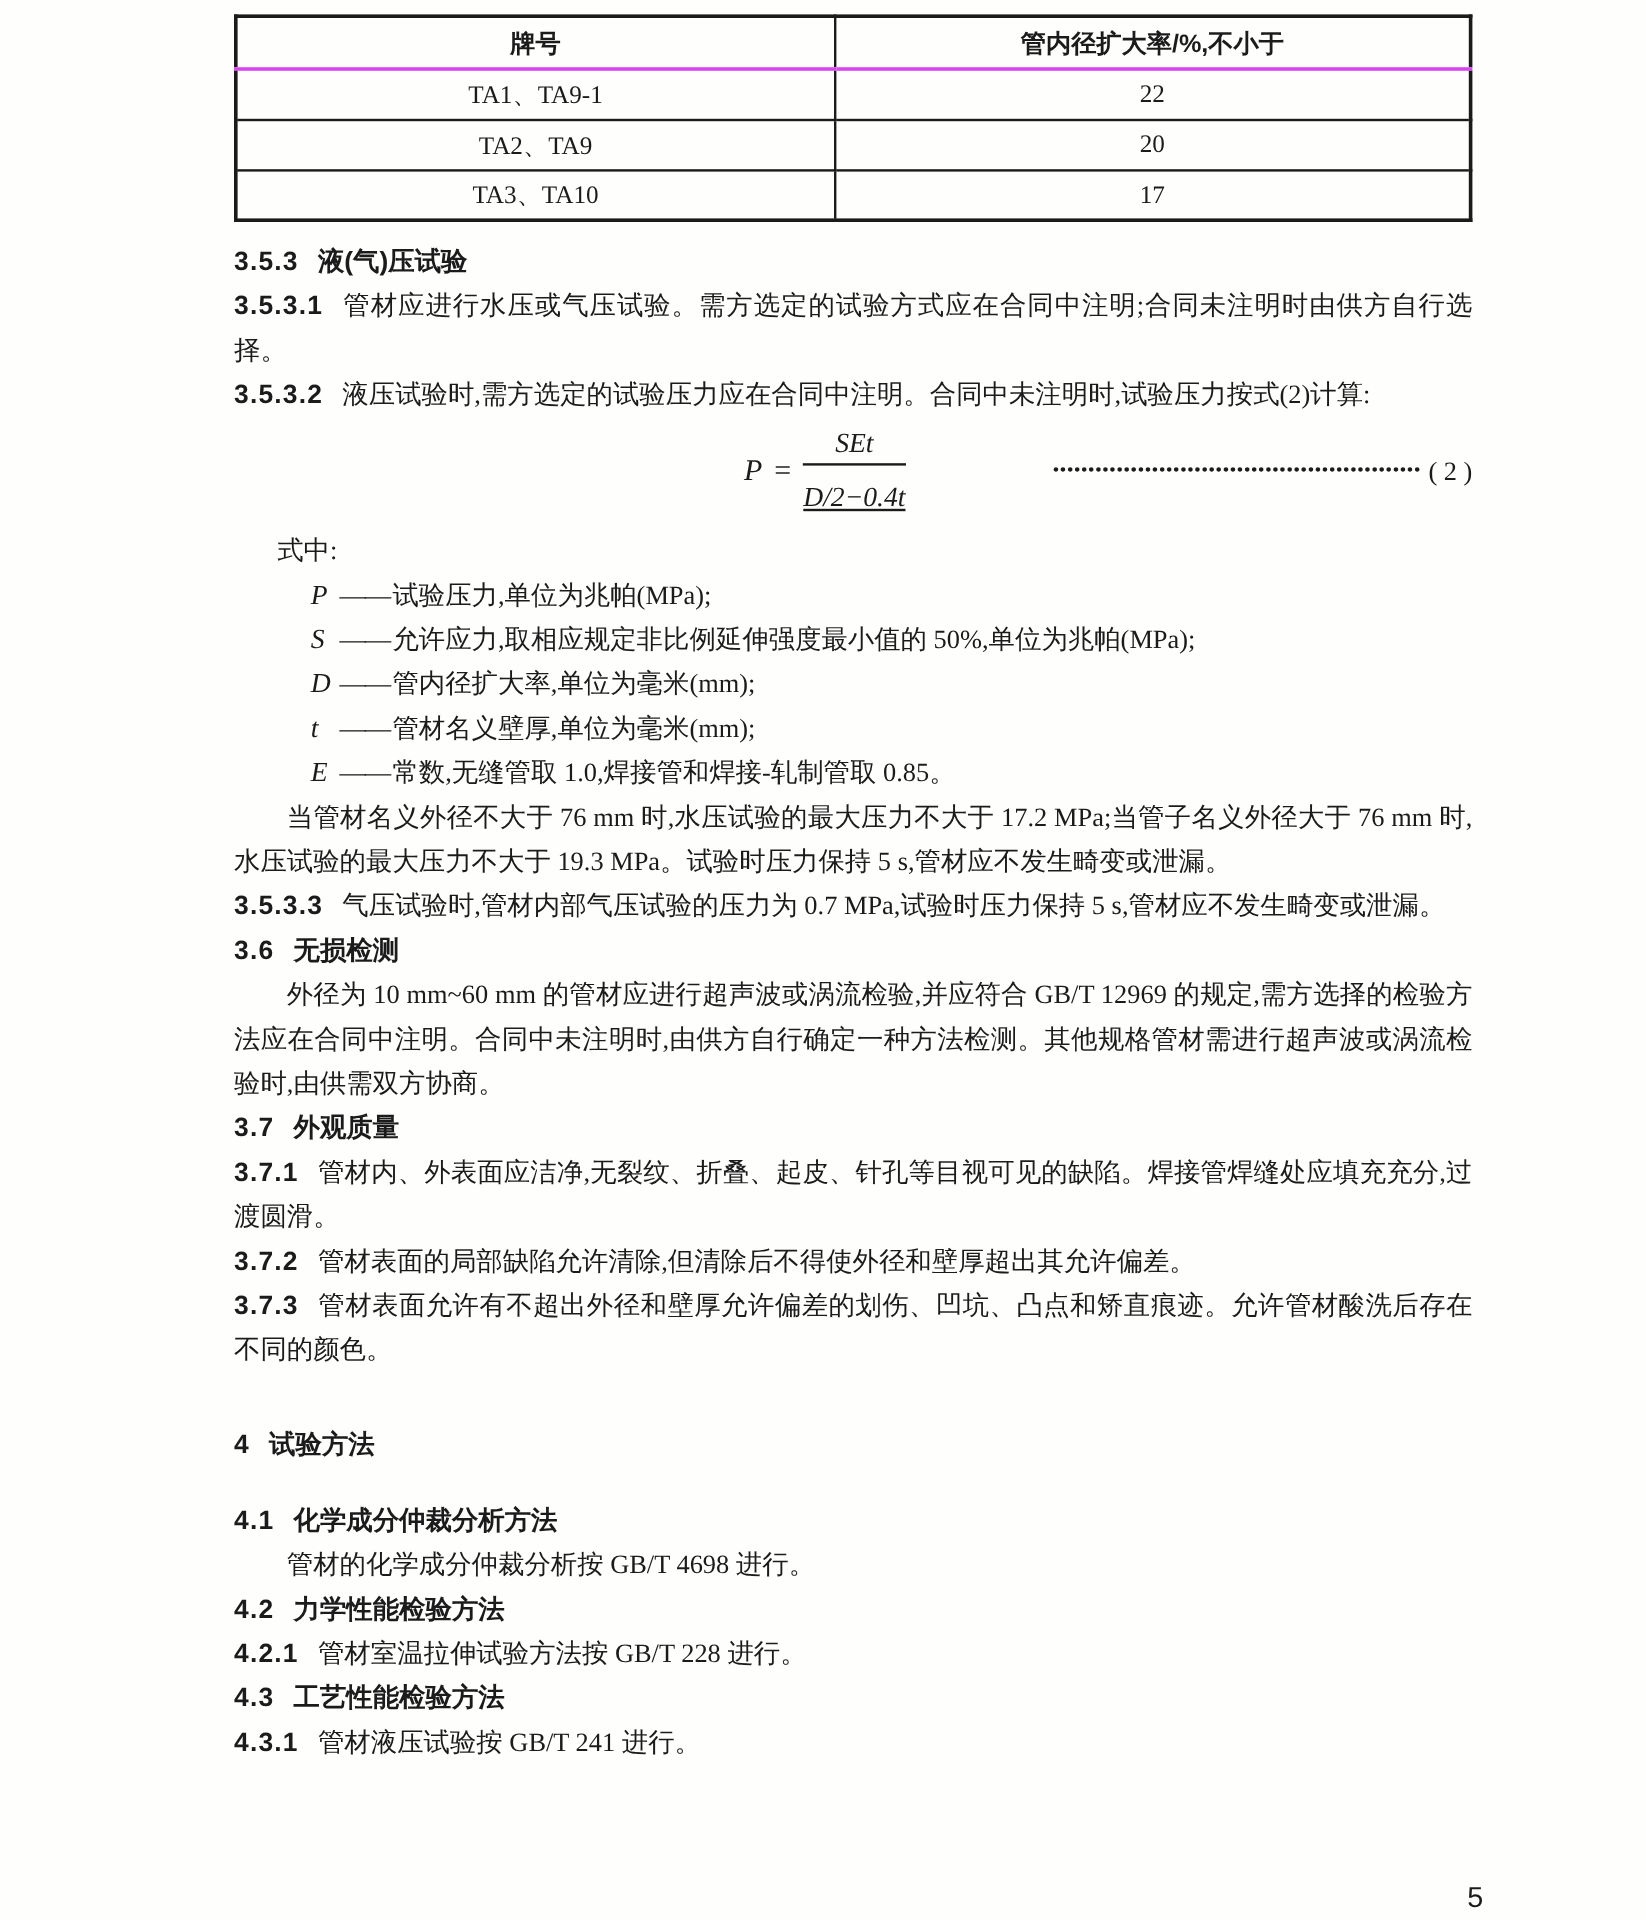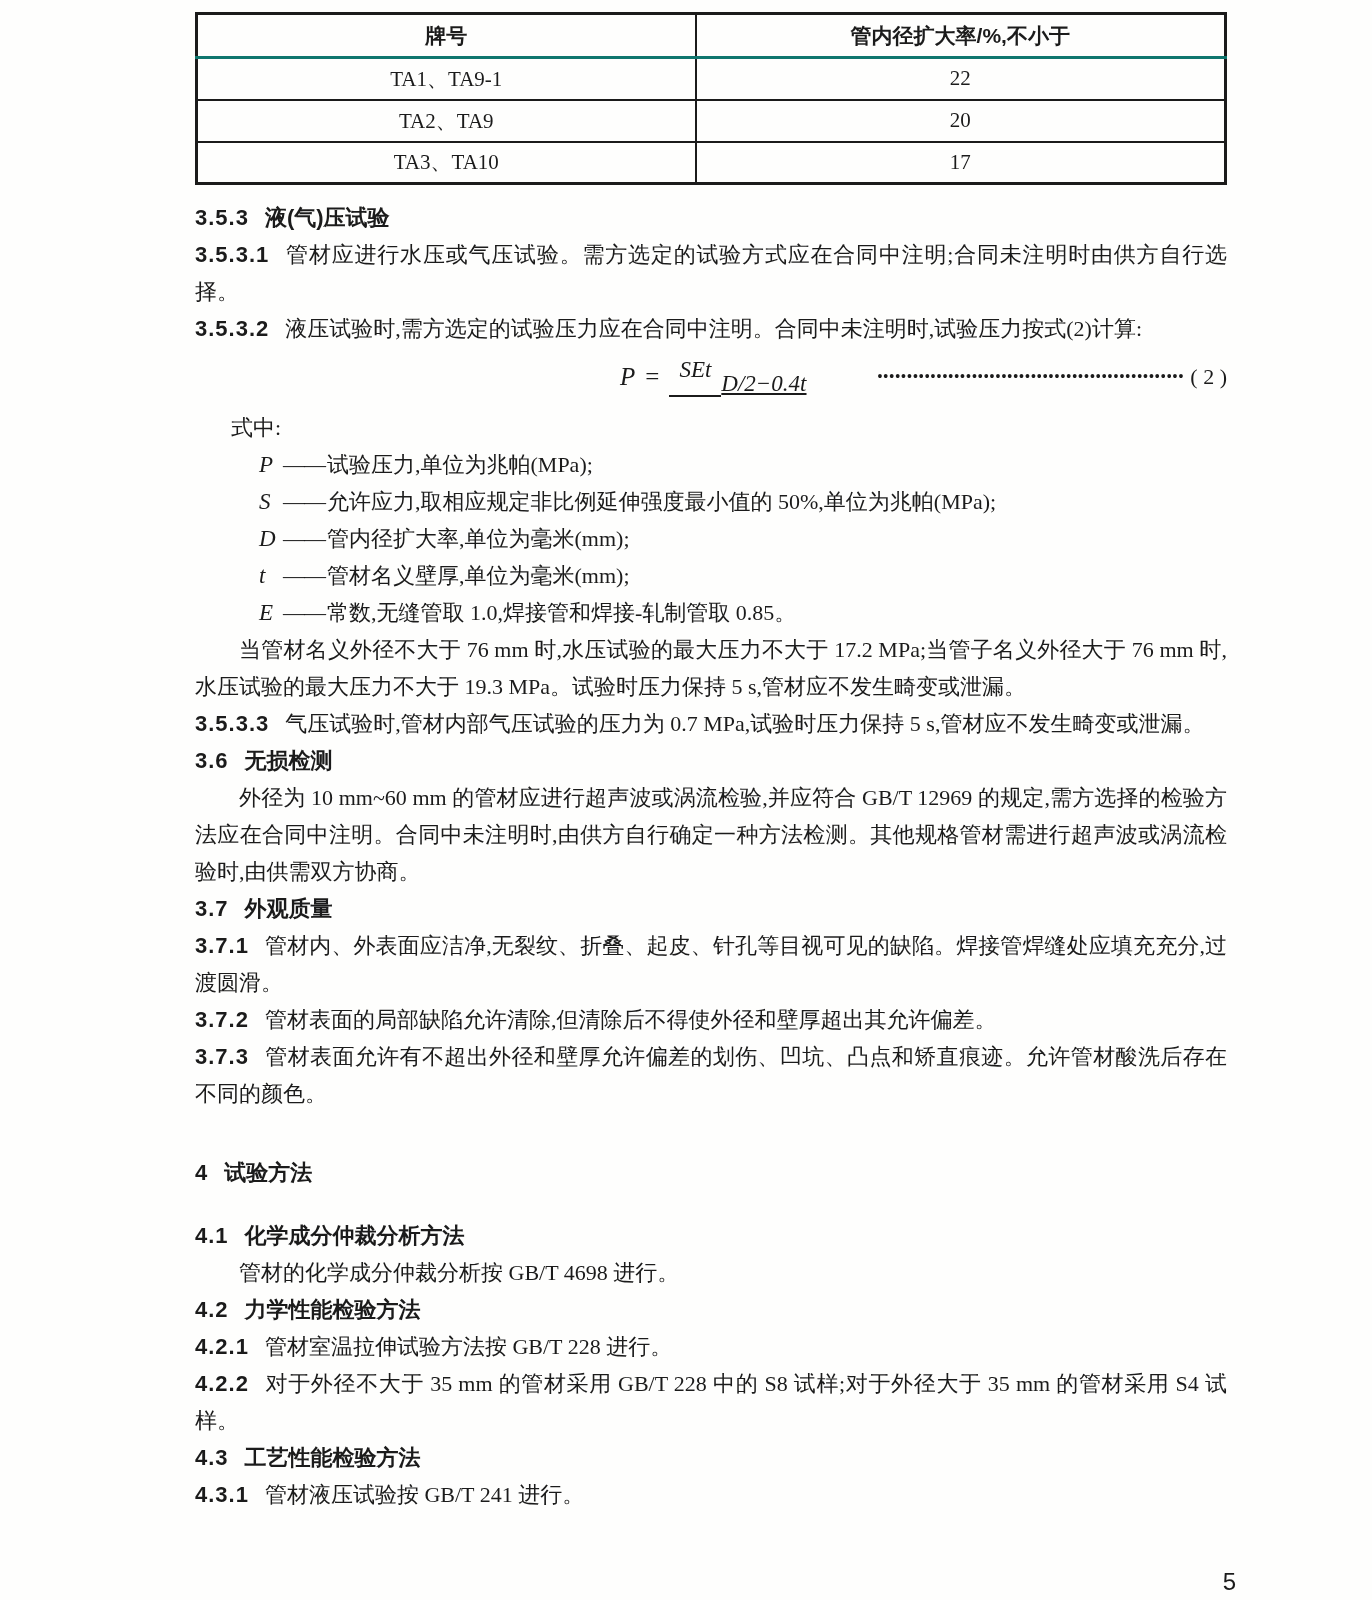--- a/index.html
+++ b/index.html
@@ -14,21 +14,21 @@
   .table-title {
     text-align:center; font-weight:700; font-size:23px; letter-spacing:2px;
     font-family:"Liberation Sans","DejaVu Sans",sans-serif; margin-bottom:12px;
   }
   table.spec { width:100%; border-collapse:collapse; border:3px solid #1b1b1b; table-layout:fixed; }
   table.spec th, table.spec td {
     border:2px solid #1b1b1b; text-align:center; vertical-align:middle;
     height:42px; font-size:21px; padding:2px 6px;
   }
   table.spec th {
-    height:44px; font-weight:700; border-bottom:3px solid #0f766e;
+    height:44px; font-weight:700; border-bottom:3px solid #d946ef;
     font-family:"Liberation Sans","DejaVu Sans",sans-serif;
   }
   table.spec col.c1 { width:48.5%; }
 
   .doc { margin-top:14px; line-height:37px; text-align:justify; }
   .b-heading, .b-chapter {
     font-family:"Liberation Sans","DejaVu Sans",sans-serif; font-weight:700;
     text-align:left;
   }
   .b-chapter { margin-top:42px; margin-bottom:26px; }
@@ -39,21 +39,21 @@
   .b-indent { text-indent:44px; }
   .b-shizhong { padding-left:36px; }
   .b-def { padding-left:64px; }
   .b-def .sym { display:inline-block; min-width:24px; font-style:italic; font-size:23px; }
   .b-def .dash { letter-spacing:-1px; margin-right:2px; }
 
   .b-formula { display:flex; align-items:center; padding:10px 0 12px; line-height:normal; }
   .f-lhs { margin-left:425px; font-size:25px; white-space:nowrap; }
   .f-lhs i { font-style:italic; }
   .f-eq { margin:0 10px; }
-  .frac { display:inline-flex; text-align:center; font-size:23px; }
+  .frac { display:inline-flex; flex-direction:column; text-align:center; font-size:23px; }
   .frac .top { display:block; border-bottom:2px solid #1b1b1b; padding:0 10px 3px; font-style:italic; }
   .frac .bot { display:block; padding-top:14px; font-style:italic;text-decoration:underline; }
   .f-dots {
     flex:1; margin:0 4px 0 66px; white-space:nowrap; overflow:hidden;
     font-size:14px; font-weight:700; letter-spacing:1px; text-align:right;
   }
   .f-eqno { font-size:22px; white-space:nowrap; margin-left:2px; }
 
   .page-no {
     position:absolute; right:136px; bottom:4px; font-size:24px;
@@ -119,20 +119,19 @@
         <div class="b-indent"><span>外径为 10 mm~60 mm 的管材应进行超声波或涡流检验,并应符合 GB/T 12969 的规定,需方选择的检验方法应在合同中注明。合同中未注明时,由供方自行确定一种方法检测。其他规格管材需进行超声波或涡流检验时,由供需双方协商。</span></div>
         <div class="b-heading"><span class="num">3.7</span><span>外观质量</span></div>
         <div class="b-clause"><span class="num">3.7.1</span><span>管材内、外表面应洁净,无裂纹、折叠、起皮、针孔等目视可见的缺陷。焊接管焊缝处应填充充分,过渡圆滑。</span></div>
         <div class="b-clause"><span class="num">3.7.2</span><span>管材表面的局部缺陷允许清除,但清除后不得使外径和壁厚超出其允许偏差。</span></div>
         <div class="b-clause"><span class="num">3.7.3</span><span>管材表面允许有不超出外径和壁厚允许偏差的划伤、凹坑、凸点和矫直痕迹。允许管材酸洗后存在不同的颜色。</span></div>
         <div class="b-chapter"><span class="num">4</span><span>试验方法</span></div>
         <div class="b-heading"><span class="num">4.1</span><span>化学成分仲裁分析方法</span></div>
         <div class="b-indent"><span>管材的化学成分仲裁分析按 GB/T 4698 进行。</span></div>
         <div class="b-heading"><span class="num">4.2</span><span>力学性能检验方法</span></div>
         <div class="b-clause"><span class="num">4.2.1</span><span>管材室温拉伸试验方法按 GB/T 228 进行。</span></div>
-        <div class="b-clause"><span class="num">4.2.2</span><span>对于外径不大于 35 mm 的管材采用 GB/T 228 中的 S8 试样;对于外径大于 35 mm 的管材采用 S4 试样。</span></div>
         <div class="b-heading"><span class="num">4.3</span><span>工艺性能检验方法</span></div>
         <div class="b-clause"><span class="num">4.3.1</span><span>管材液压试验按 GB/T 241 进行。</span></div>
       </div>
   </div>
 
   <div class="page-no">5</div>
 </div>
 
 </body></html>

